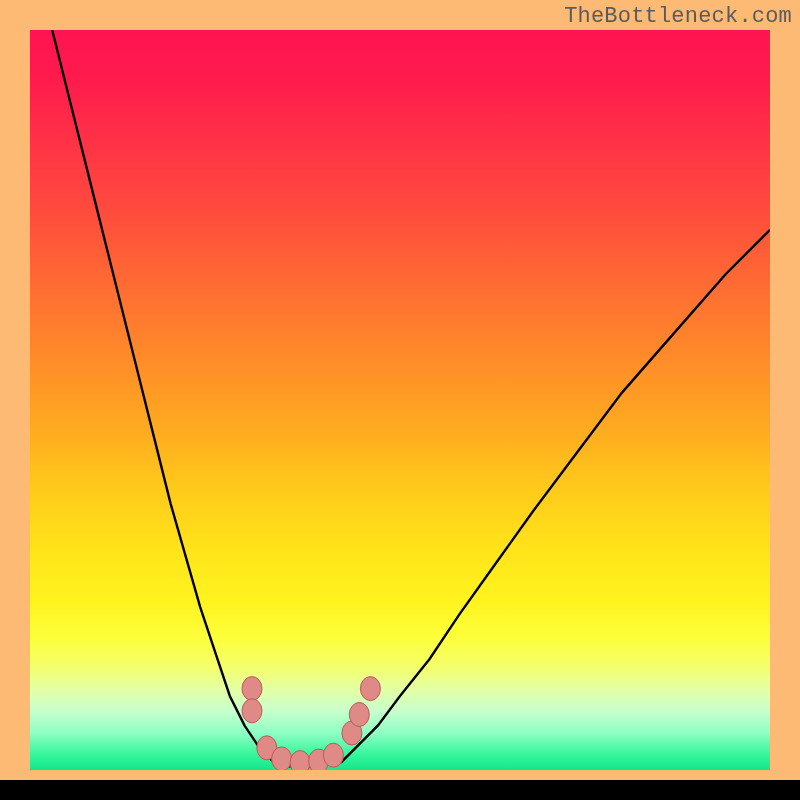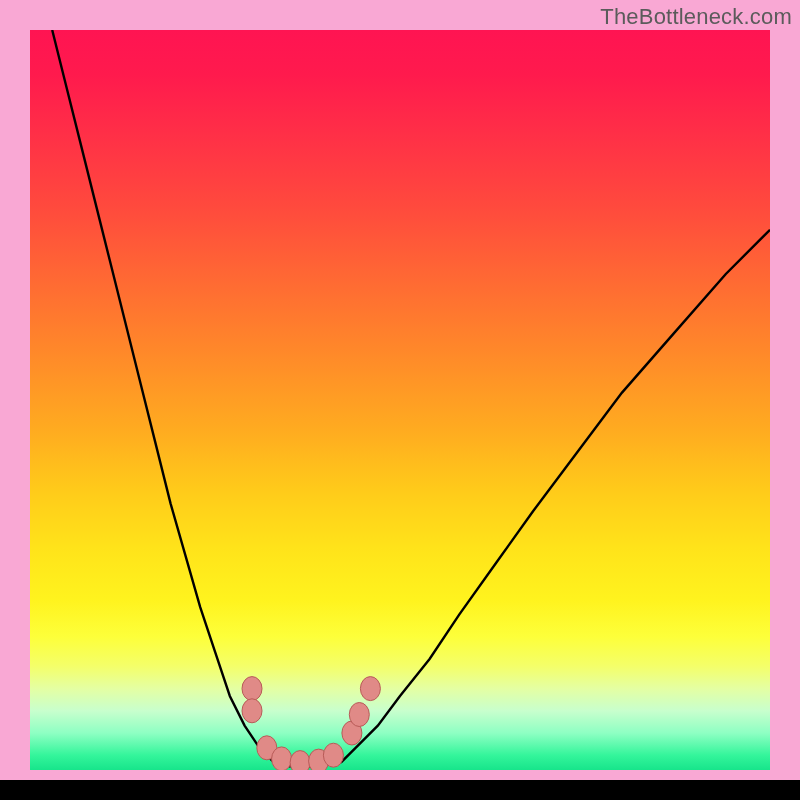--- a/index.html
+++ b/index.html
@@ -10,21 +10,22 @@
     background: #000;
     overflow: hidden;
     font-family: Arial, Helvetica, sans-serif;
   }
   .frame {
     position: absolute;
     left: 0;
     top: 0;
     width: 800px;
     height: 780px;
-    background: #f9a8d4;
+    background: #fdba74;
+    font-family: Liberation Mono, monospace;
   }
   .plot-area {
     position: absolute;
     left: 30px;
     top: 30px;
     width: 740px;
     height: 740px;
     
     background: linear-gradient(to bottom,
       #ff1452 0%,

